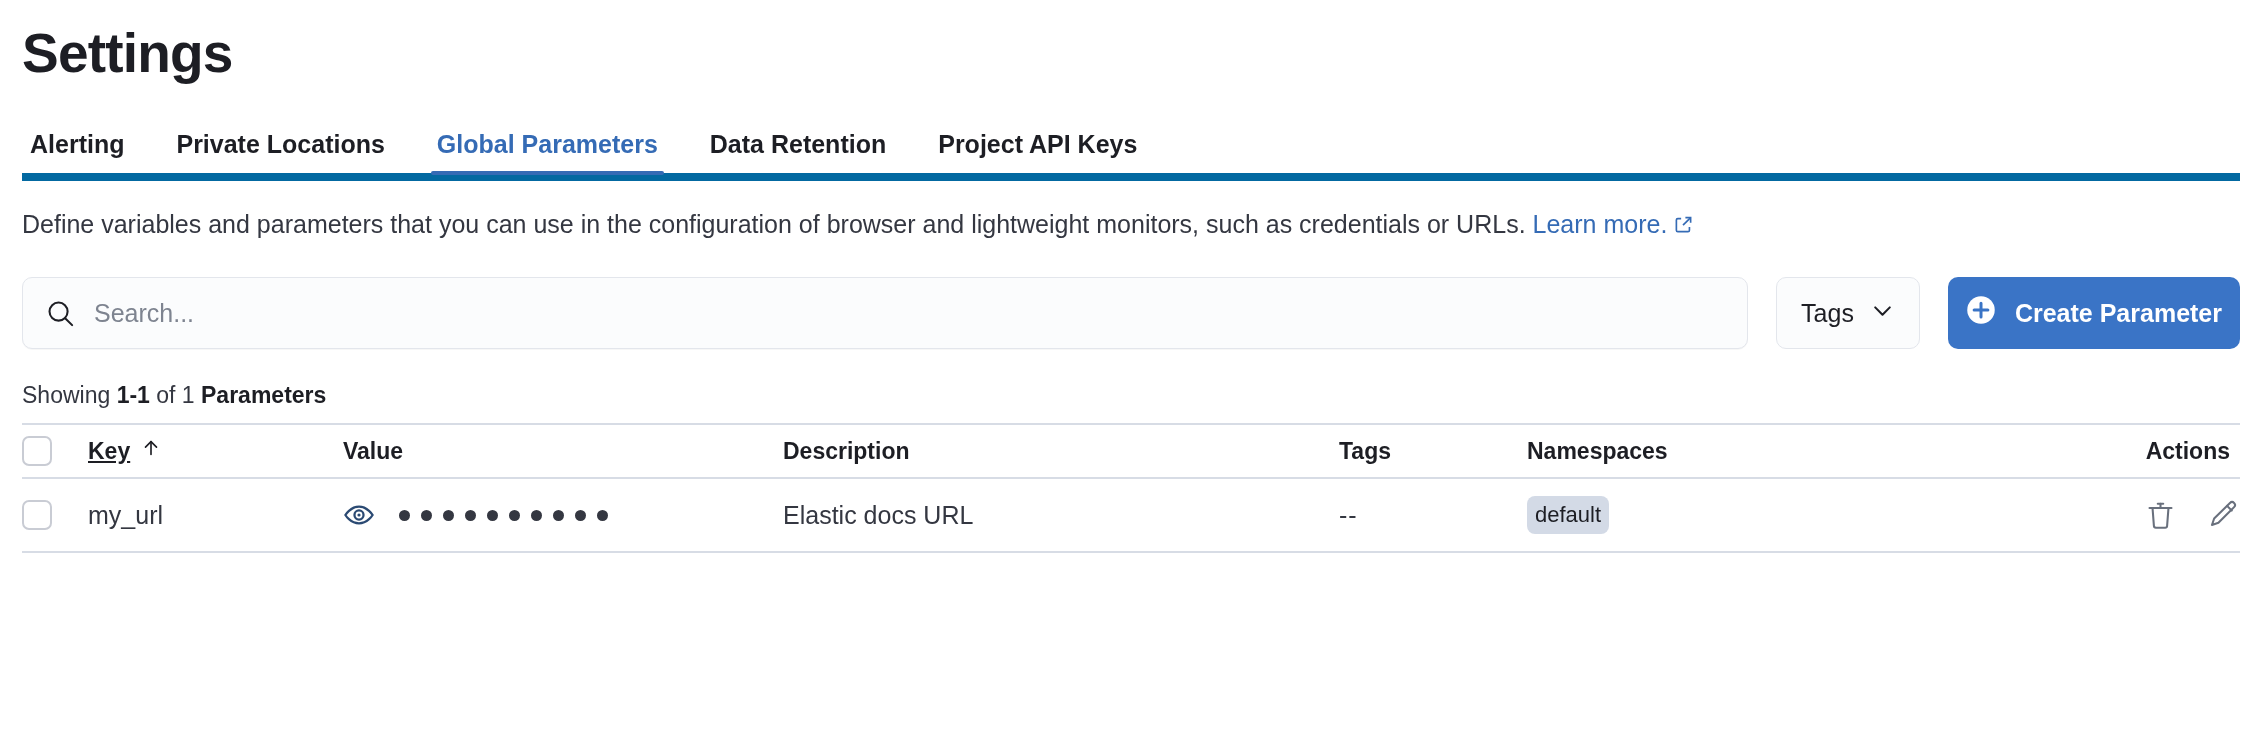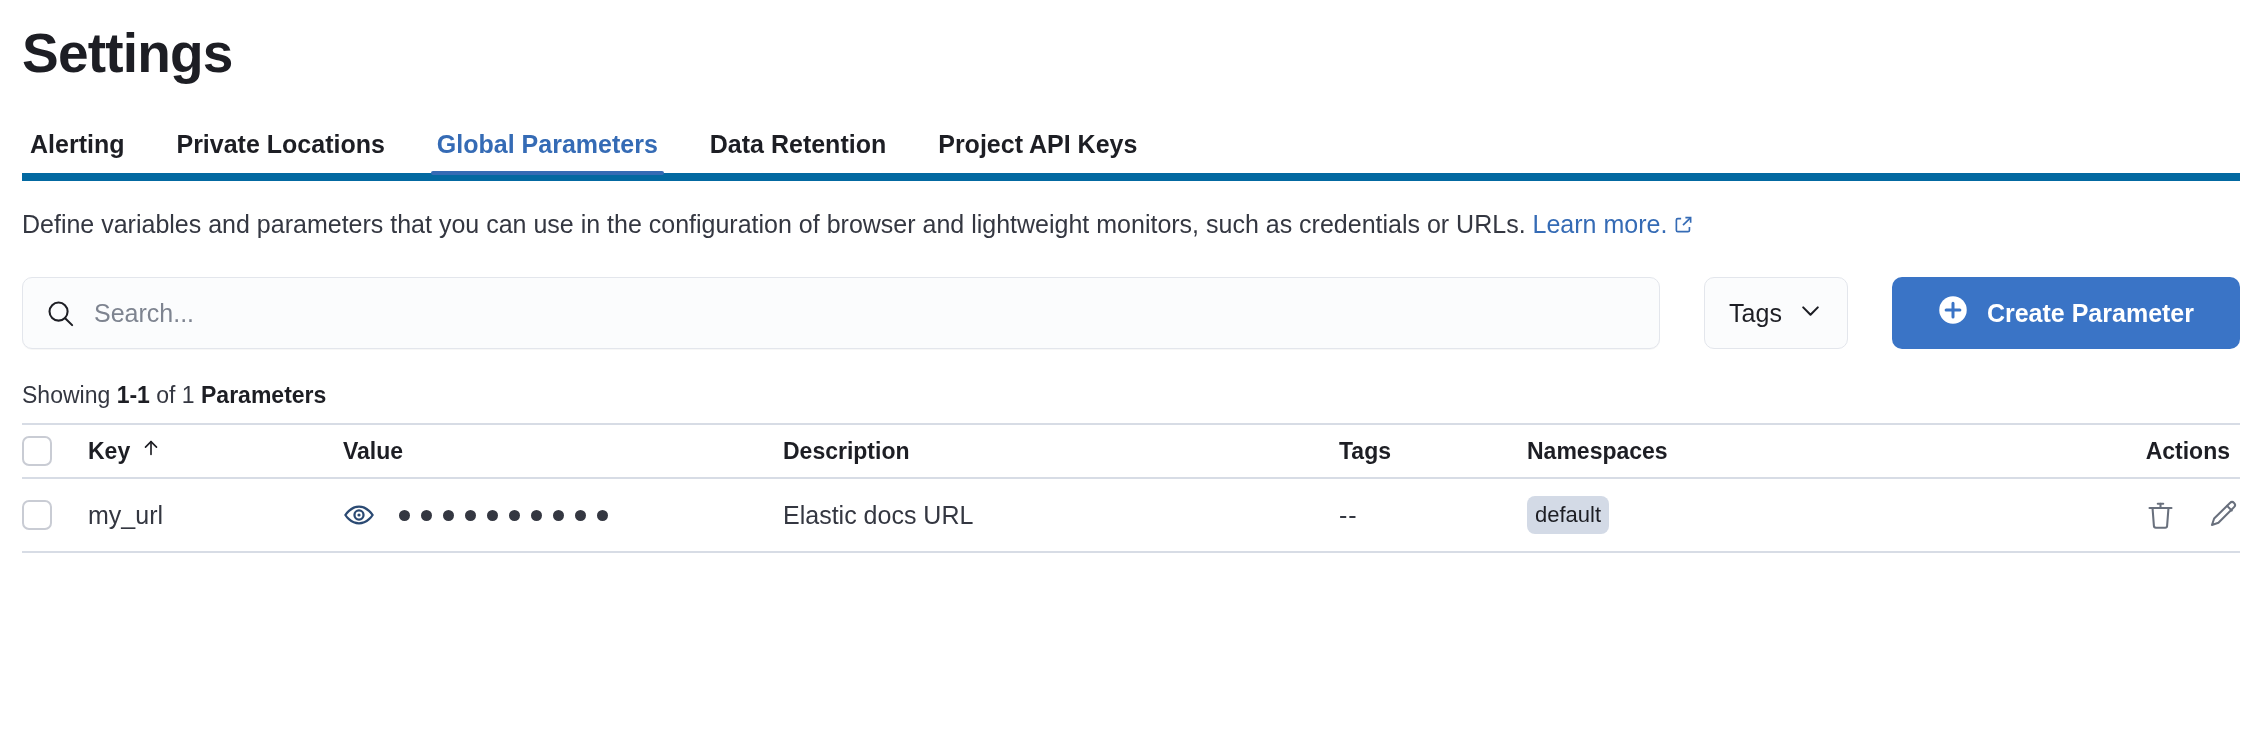--- a/index.html
+++ b/index.html
@@ -77,21 +77,21 @@
   .ext-link-icon {
     display: inline-block;
     vertical-align: -1px;
     margin-left: 7px;
   }
 
   
   .controls {
     display: flex;
     align-items: center;
-    gap: 44px;
+    gap: 28px;
     margin-top: 30px;
     height: 82px;
   }
   .search-wrap {
     flex: 1;
     position: relative;
     height: 72px;
     background: #fbfcfd;
     border: 1px solid #e3e6ec;
     border-radius: 10px;
@@ -130,21 +130,21 @@
   }
 
   .create-button {
     height: 72px;
     background: #3a74c6;
     border: none;
     border-radius: 10px;
     display: flex;
     align-items: center;
     gap: 19px;
-    padding: 0 46px;
+    padding: 0 18px;
     font-family: "Liberation Sans", sans-serif;
     font-size: 25px;
     font-weight: 700;
     color: #ffffff;
     cursor: pointer;
     white-space: nowrap;
   }
 
   
   .showing {
@@ -173,21 +173,21 @@
   .c-act   { width: 200px; flex: 0 0 200px; display: flex; align-items: center; justify-content: flex-end; gap: 30px; }
 
   .th {
     font-size: 23px;
     font-weight: 700;
     color: #1d1e24;
     display: flex;
     align-items: center;
     gap: 10px;
   }
-  .th.sortable { cursor: pointer; }
+  .th.sortable { cursor: pointer; text-decoration: underline; }
   .th-right { justify-content: flex-end; padding-right: 10px; }
 
   .td { font-size: 25px; color: #343741; font-weight: 400; }
 
   .checkbox {
     width: 30px; height: 30px;
     border: 2px solid #c9ccd4;
     border-radius: 7px;
     background: #fff;
     cursor: pointer;

